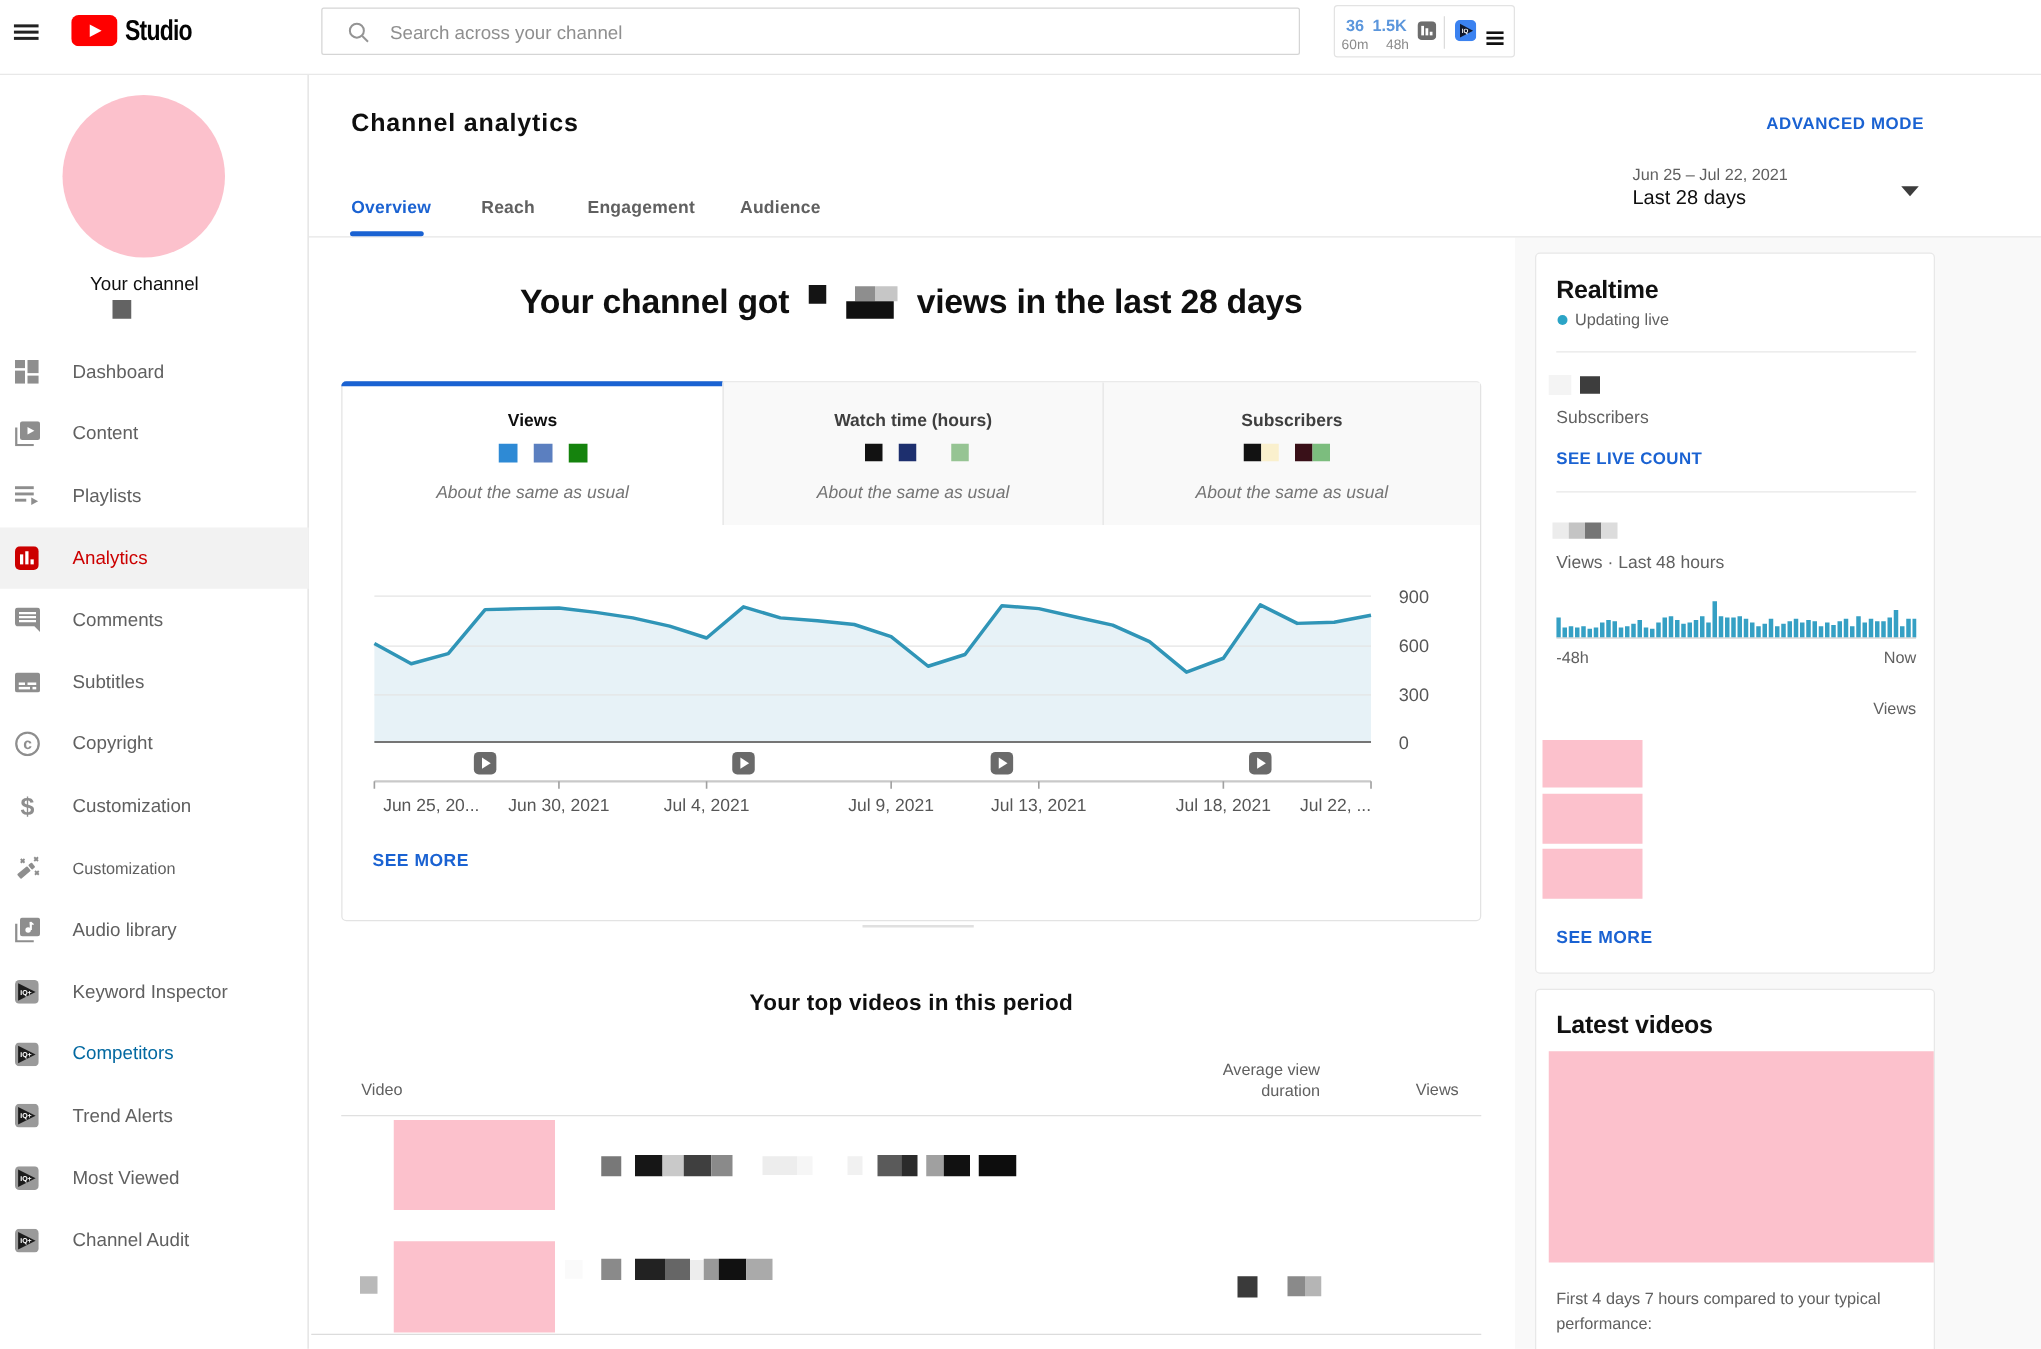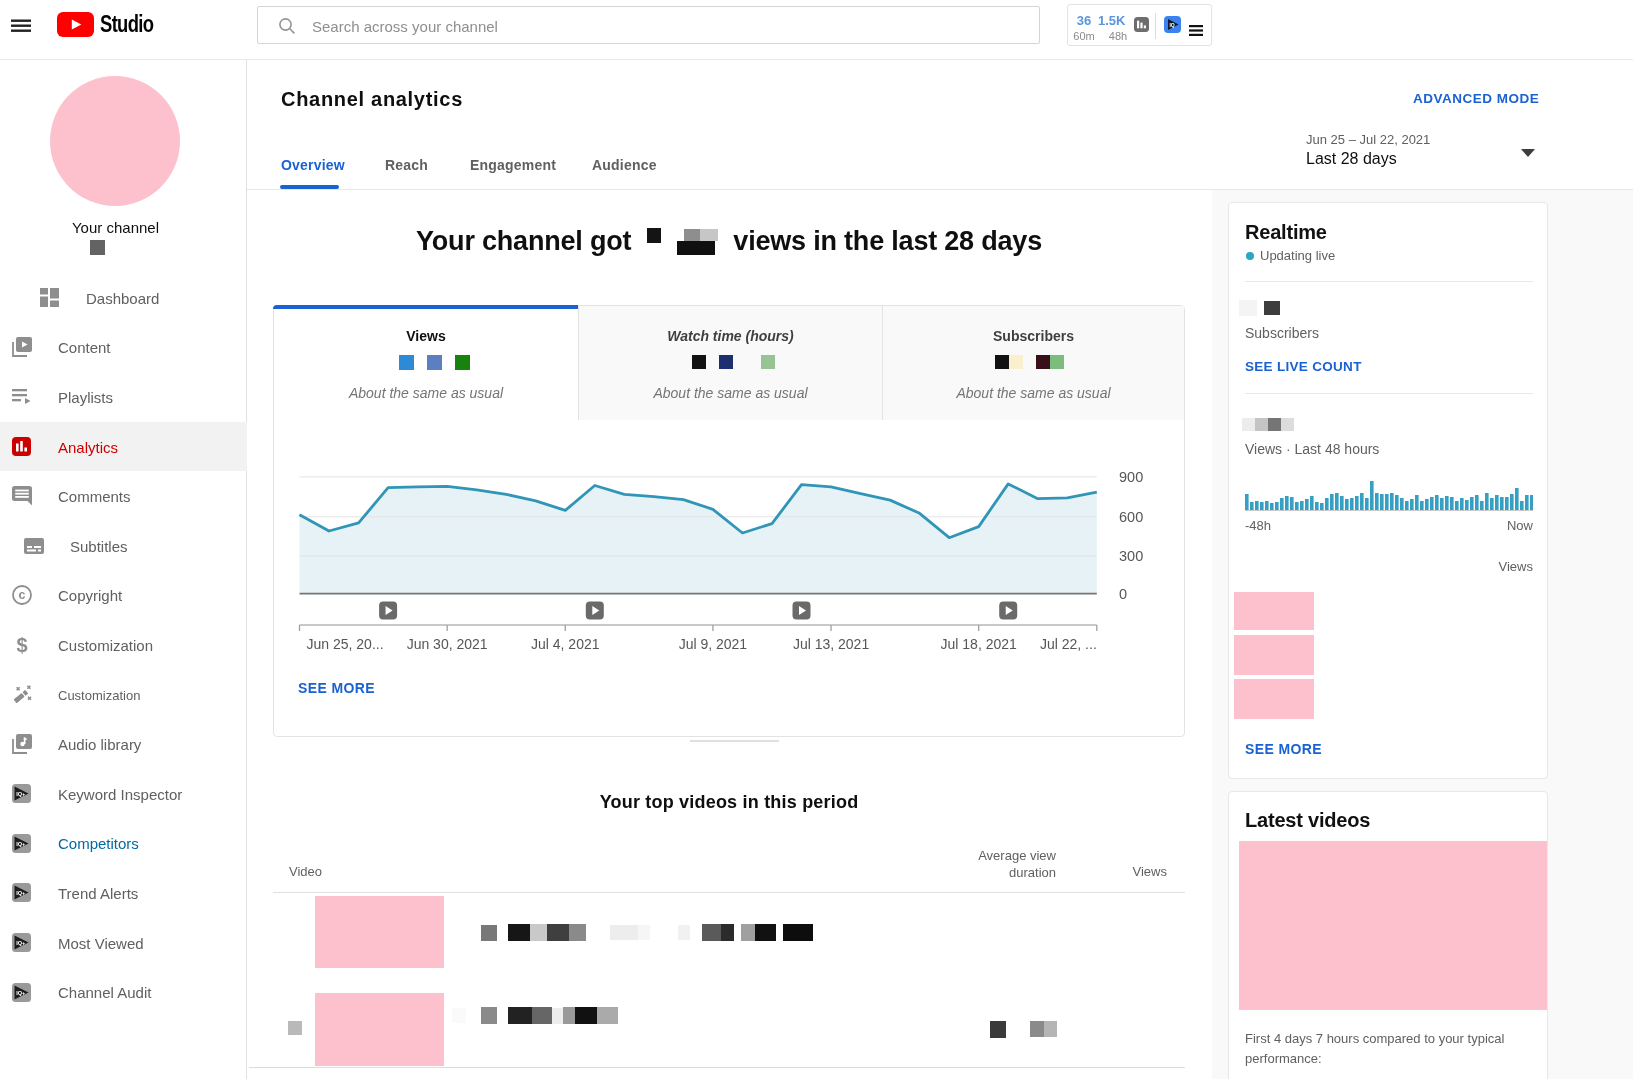--- a/index.html
+++ b/index.html
@@ -56,21 +56,21 @@
       <rect x="0" y="8.8" width="14" height="2.2" fill="#111"></rect>
     </svg>
   </div>
 </div>
 
 <div class="abs" style="left:0;top:60px;width:247px;height:1019px;background:#fff;border-right:1px solid #e0e0e0;z-index:20;">
   <div class="abs" style="left:50px;top:16px;width:130px;height:130px;border-radius:50%;background:#fcc1cc;"></div>
   <div class="abs" style="left:0;top:159px;width:231px;text-align:center;font-size:15px;color:#0f0f0f;">Your channel</div>
   <div class="abs" style="left:90px;top:180px;width:15px;height:15px;background:#636363;"></div>
   <div id="menu" class="abs" style="left:0;top:213px;width:247px;">
-      <div style="position:relative;height:49.6px;margin-left:28px;">
+      <div style="position:relative;height:49.6px;">
     <div style="position:absolute;left:12px;top:50%;transform:translateY(-50%);width:21px;height:22px;display:flex;align-items:center;">
           <svg width="19" height="19" viewBox="0 0 19 19">
             <rect x="0" y="0" width="8" height="6.5" fill="#8e8e8e"></rect>
             <rect x="10" y="0" width="9" height="10.5" fill="#8e8e8e"></rect>
             <rect x="0" y="8.5" width="8" height="10.5" fill="#8e8e8e"></rect>
             <rect x="10" y="12.5" width="9" height="6.5" fill="#8e8e8e"></rect>
           </svg>
         </div>
     <div style="position:absolute;left:58px;top:50%;transform:translateY(-50%);font-size:15px;color:#606060;">Dashboard</div>
   </div>
@@ -110,21 +110,21 @@
     <div style="position:absolute;left:12px;top:50%;transform:translateY(-50%);width:21px;height:22px;display:flex;align-items:center;">
           <svg width="20" height="20" viewBox="0 0 20 20">
             <path d="M0 2.5 a2.5 2.5 0 0 1 2.5-2.5 H17.5 a2.5 2.5 0 0 1 2.5 2.5 V19.5 L15.5 15 H2.5 a2.5 2.5 0 0 1-2.5-2.5 Z" fill="#8e8e8e"></path>
             <rect x="3.2" y="3.6" width="13.6" height="1.8" fill="#fff"></rect>
             <rect x="3.2" y="6.8" width="13.6" height="1.8" fill="#fff"></rect>
             <rect x="3.2" y="10" width="13.6" height="1.8" fill="#fff"></rect>
           </svg>
         </div>
     <div style="position:absolute;left:58px;top:50%;transform:translateY(-50%);font-size:15px;color:#606060;">Comments</div>
   </div>
-      <div style="position:relative;height:49.6px;margin-left:12px;">
+      <div style="position:relative;height:49.6px;">
     <div style="position:absolute;left:12px;top:50%;transform:translateY(-50%);width:21px;height:22px;display:flex;align-items:center;">
           <svg width="20" height="16" viewBox="0 0 20 16">
             <rect x="0" y="0" width="20" height="16" rx="2" fill="#8e8e8e"></rect>
             <rect x="3" y="8" width="5" height="2" fill="#fff"></rect>
             <rect x="10" y="8" width="7" height="2" fill="#fff"></rect>
             <rect x="3" y="11.5" width="9" height="2" fill="#fff"></rect>
             <rect x="14" y="11.5" width="3" height="2" fill="#fff"></rect>
           </svg>
         </div>
     <div style="position:absolute;left:58px;top:50%;transform:translateY(-50%);font-size:15px;color:#606060;">Subtitles</div>
@@ -248,21 +248,21 @@
   <div class="abs" style="left:-1px;top:-1px;width:305px;height:4px;background:#1a62d2;border-radius:4px 0 0 0;"></div>
 
   <div class="abs" style="left:0;top:0;width:304px;height:114px;">
     <div class="abs" style="left:0;top:22px;width:100%;text-align:center;font-size:14px;font-weight:bold;color:#0f0f0f;">Views</div>
     <div class="abs" style="left:125px;top:49px;width:15px;height:15px;background:#2e8ad5;"></div>
     <div class="abs" style="left:153px;top:49px;width:15px;height:15px;background:#5b7fc0;"></div>
     <div class="abs" style="left:181px;top:49px;width:15px;height:15px;background:#15830d;"></div>
     <div class="abs" style="left:0;top:79px;width:100%;text-align:center;font-size:14px;font-style:italic;color:#757575;">About the same as usual</div>
   </div>
   <div class="abs" style="left:304px;top:0;width:304px;height:114px;background:#f9f9f9;border-left:1px solid #e3e3e3;">
-    <div class="abs" style="left:0;top:22px;width:100%;text-align:center;font-size:14px;font-weight:bold;color:#3f3f3f;font-style:italic;">Watch time (hours)</div>
+    <div class="abs" style="left:0;top:22px;width:100%;text-align:center;font-size:14px;font-weight:bold;color:#3f3f3f;">Watch time (hours)</div>
     <div class="abs" style="left:113px;top:49px;width:14px;height:14px;background:#121212;"></div>
     <div class="abs" style="left:140px;top:49px;width:14px;height:14px;background:#1d2f6e;"></div>
     <div class="abs" style="left:182px;top:49px;width:14px;height:14px;background:#96c493;"></div>
     <div class="abs" style="left:0;top:79px;width:100%;text-align:center;font-size:14px;font-style:italic;color:#757575;">About the same as usual</div>
   </div>
   <div class="abs" style="left:608px;top:0;width:302px;height:114px;background:#f9f9f9;border-left:1px solid #e3e3e3;">
     <div class="abs" style="left:0;top:22px;width:100%;text-align:center;font-size:14px;font-weight:bold;color:#3f3f3f;">Subscribers</div>
     <div class="abs" style="left:112px;top:49px;width:14px;height:14px;background:#121212;"></div>
     <div class="abs" style="left:126px;top:49px;width:14px;height:14px;background:#faf0cd;"></div>
     <div class="abs" style="left:153px;top:49px;width:14px;height:14px;background:#391018;"></div>

